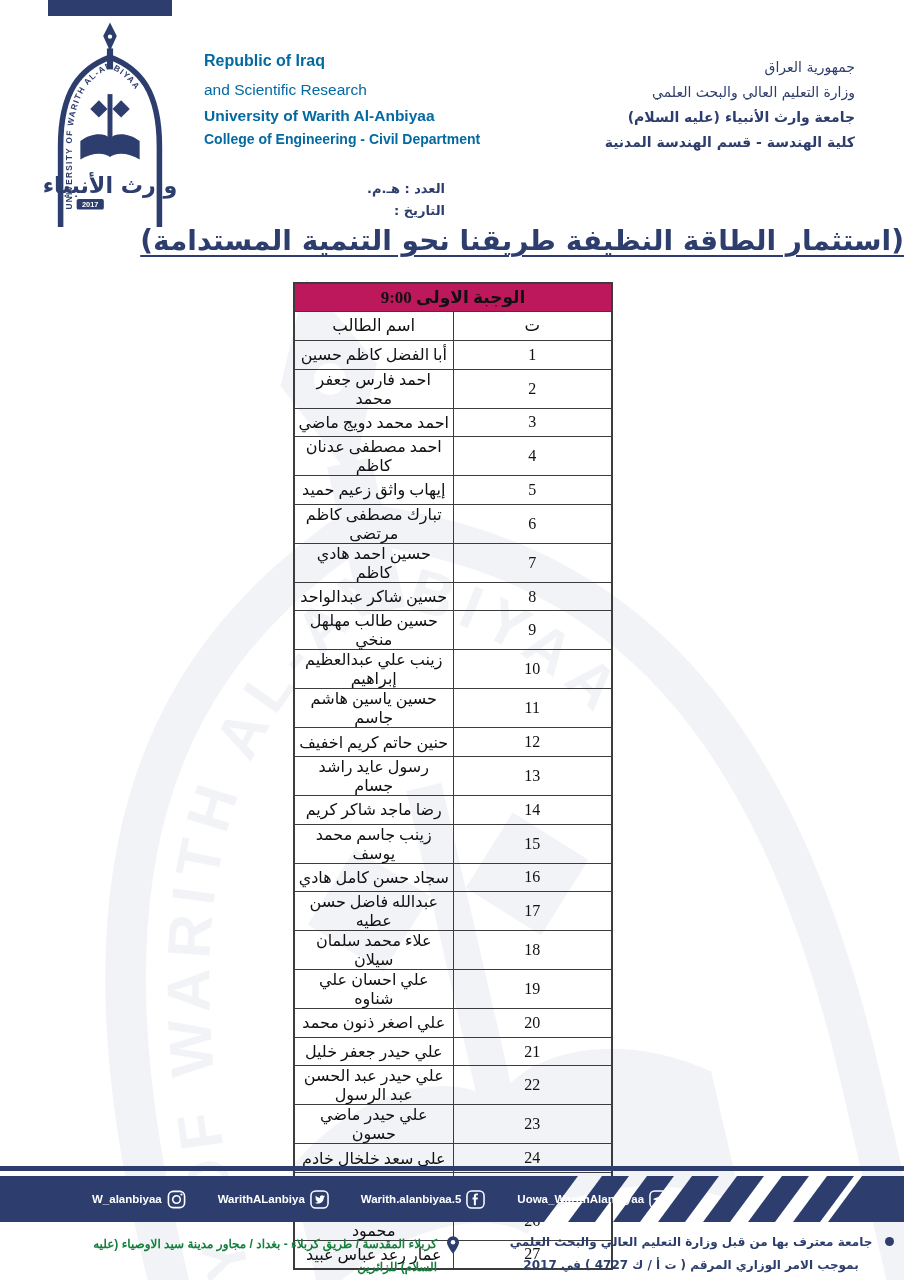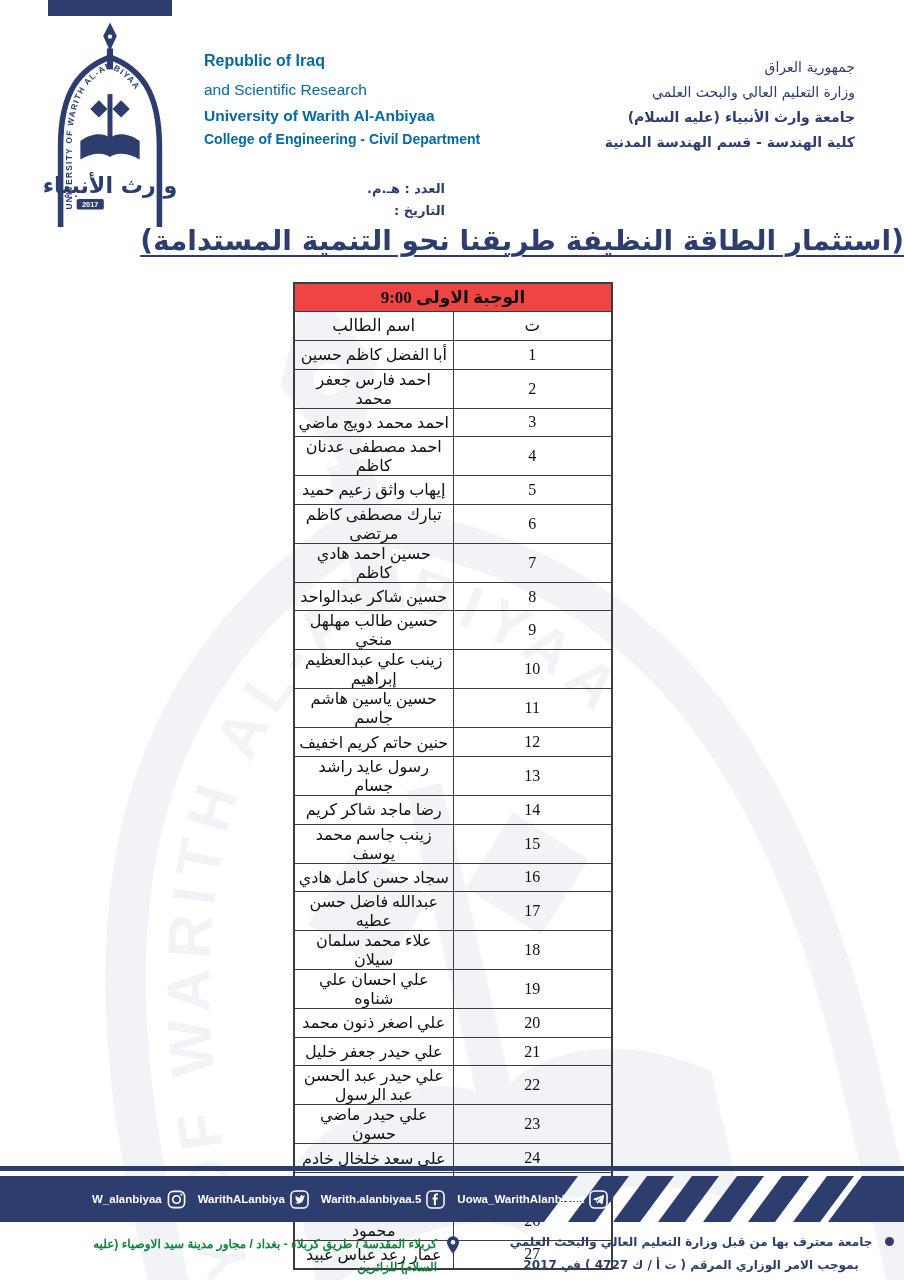--- a/index.html
+++ b/index.html
@@ -24,28 +24,28 @@
   
   .doc-title{position:absolute;left:46px;top:224px;width:858px;text-align:right;direction:rtl;
              color:#2d3e6e;font-family:"DejaVu Sans",sans-serif;font-size:28px;font-weight:bold;
              text-decoration:underline;text-underline-offset:5px;text-decoration-thickness:1.5px;}
   
   .tbl-wrap{position:absolute;left:293px;top:282px;}
   table.students{border-collapse:collapse;width:320px;table-layout:fixed;direction:rtl;
                  font-family:"Liberation Serif","DejaVu Sans",serif;color:#111;}
   table.students th,table.students td{border:1px solid #3c3c3c;padding:0 3px;text-align:center;vertical-align:middle;}
   table.students{border:2px solid #3c3c3c;}
-  th.meal{height:27px;background:#ef4444;font-size:17px;font-weight:bold;margin-top:20px;}
+  th.meal{height:27px;background:#be185d;font-size:17px;font-weight:bold;margin-top:20px;}
   th.colhead{height:28px;font-size:16.5px;font-weight:normal;}
   td.c-no{width:44px;font-size:16px;height:27.6px;}
   td.c-name{font-size:16px;}
   
   .footer-line{position:absolute;left:0;top:1166px;width:904px;height:5px;background:#2d3e6e;}
   .footer-band{position:absolute;left:0;top:1176px;width:904px;height:46px;}
-  .social-row{position:absolute;left:92px;top:1176px;height:46px;display:flex;align-items:center;gap:12px;}
+  .social-row{position:absolute;left:92px;top:1176px;height:46px;display:flex;align-items:center;gap:32px;}
   .social-item{display:flex;align-items:center;color:#fff;font-size:11.5px;font-weight:bold;white-space:nowrap;}
   .social-item .sicon{margin-left:5px;display:inline-flex;}
   .addr{position:absolute;left:75px;top:1233px;width:362px;direction:rtl;text-align:right;
         color:#15803d;font-family:Liberation Sans, sans-serif;font-size:12px;font-weight:bold;line-height:23px;}
   .addr .pin{position:absolute;right:-24px;top:2px;}
   .accred{position:absolute;left:505px;top:1231px;width:372px;direction:rtl;text-align:center;
           color:#2d3e6e;font-family:"DejaVu Sans",sans-serif;font-size:12px;font-weight:bold;line-height:23px;}
   .accred .bullet{position:absolute;right:-17px;top:6px;width:9px;height:9px;border-radius:50%;background:#2d3e6e;}
 </style>
 </head>

